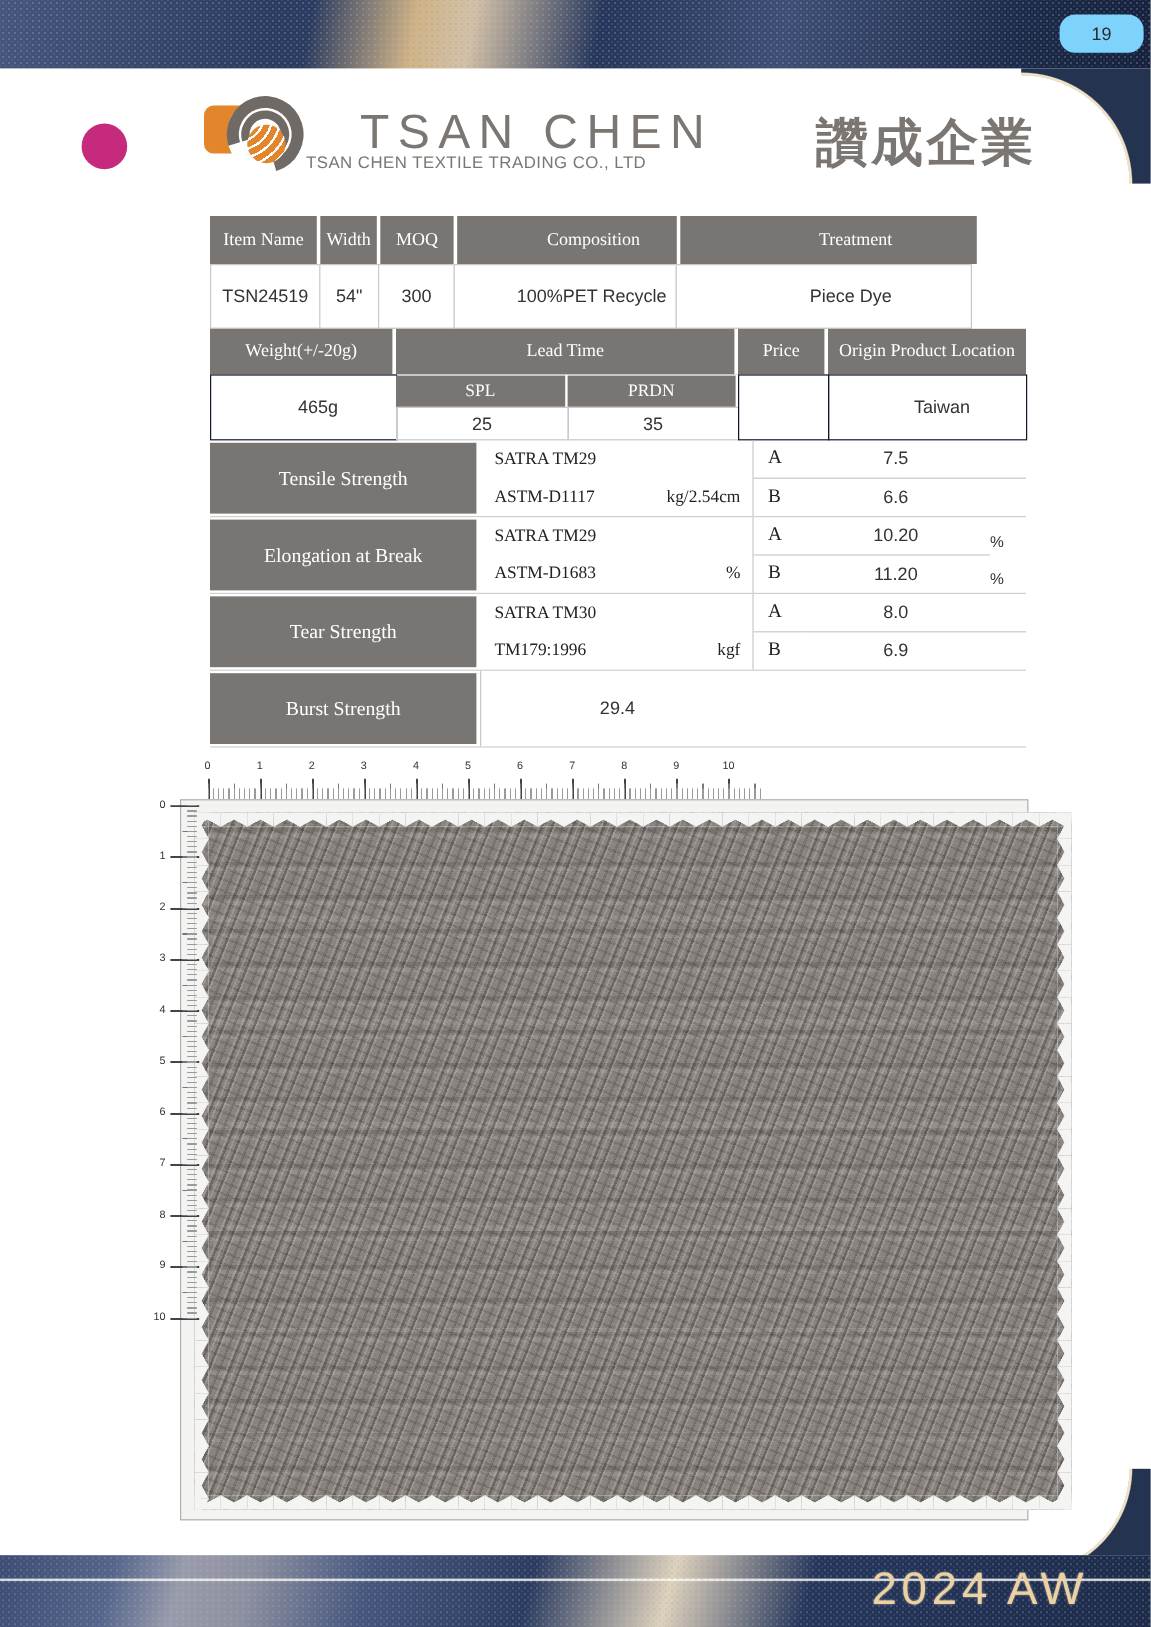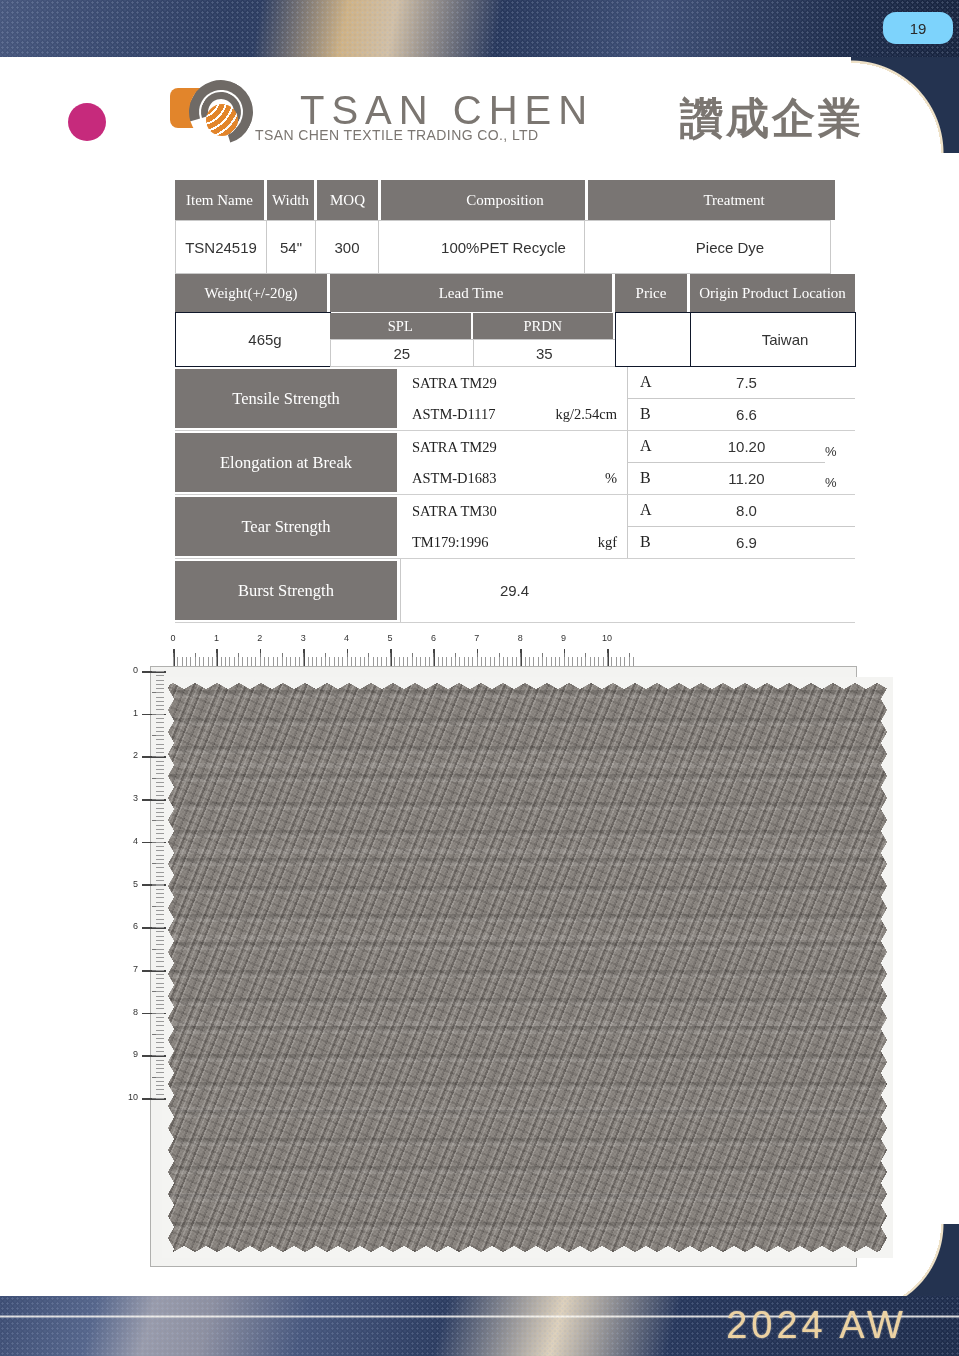--- a/index.html
+++ b/index.html
@@ -48,21 +48,21 @@
   
   .spec{position:absolute;left:175px;top:180px;width:680px;}
   .trow{display:flex;}
   .hcell{background:#797573;color:#ffffff;display:flex;align-items:center;justify-content:center;
     font-family:"Liberation Serif",serif;font-size:15px;border-right:3px solid #ffffff;box-sizing:border-box;}
   .hcell:last-child{border-right:none;}
   .vcell{border:1px solid #c9c9c9;margin-right:-1px;display:flex;align-items:center;justify-content:center;
     font-size:15px;color:#333333;box-sizing:border-box;background:#ffffff;}
   .r1{height:40px;}
   .r2{height:54px;}
-  .c1{width:92px;}.c2{width:50px;}.c3{width:64px;}.c4{width:207px;padding-left:44px;}.c5{width:247px;padding-left:45px;}
+  .c1{width:92px;}.c2{width:50px;}.c3{width:64px;}.c4{width:186px;padding-left:44px;}.c5{width:247px;padding-left:45px;}
   .s2col{display:flex;flex-direction:column;box-sizing:border-box;}
   .w1{width:155px;}.w2{width:285px;}.w3{width:165px;}.w4{width:75px;}
   .s2h{height:38px;background:#797573;color:#fff;display:flex;align-items:center;justify-content:center;
     font-family:"Liberation Serif",serif;font-size:15px;border-right:3px solid #ffffff;box-sizing:border-box;}
   .s2col:last-child .s2h{border-right:none;}
   .s2v{flex:1;border:1px solid #0f172a;margin-right:-1px;display:flex;align-items:center;justify-content:center;
     font-size:15px;color:#333;box-sizing:border-box;padding-left:24px;}
   .leadsub{display:flex;flex:1;}
   .leadcol{display:flex;flex-direction:column;flex:1;}
   .subh{height:26px;background:#797573;color:#fff;display:flex;align-items:center;justify-content:center;

